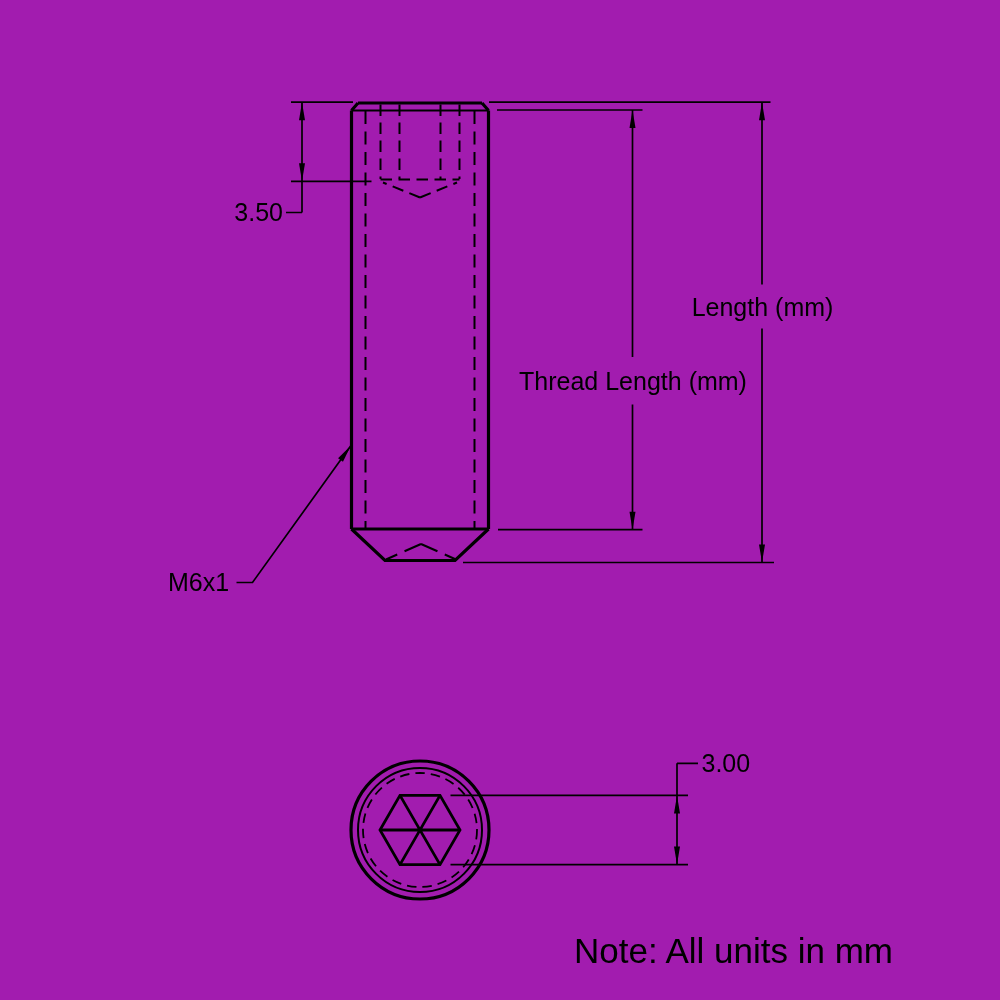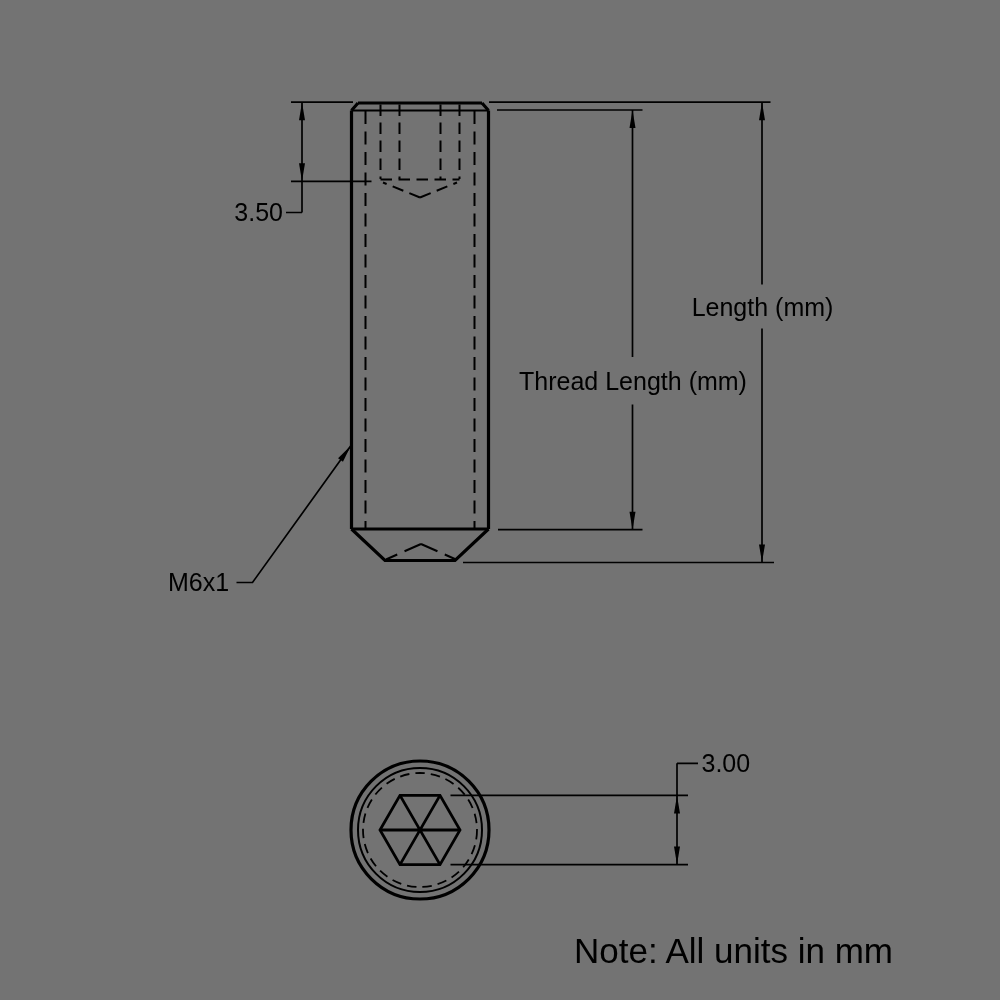--- a/index.html
+++ b/index.html
@@ -4,21 +4,21 @@
 <style>
   html, body {
     margin: 0;
     padding: 0;
     background: #ffffff;
   }
   .canvas {
     position: relative;
     width: 1000px;
     height: 1000px;
-    background: #737373;
+    background: #a21caf;
     overflow: hidden;
   }
   svg text {
     font-family: "Liberation Sans", sans-serif;
     fill: #000000;
   }
   .dim-text { font-size: 25px; }
   .note-text { font-size: 35px; }
   .thin  { stroke: #000; stroke-width: 1.7; fill: none; }
   .thick { stroke: #000; stroke-width: 3.2; fill: none; }

